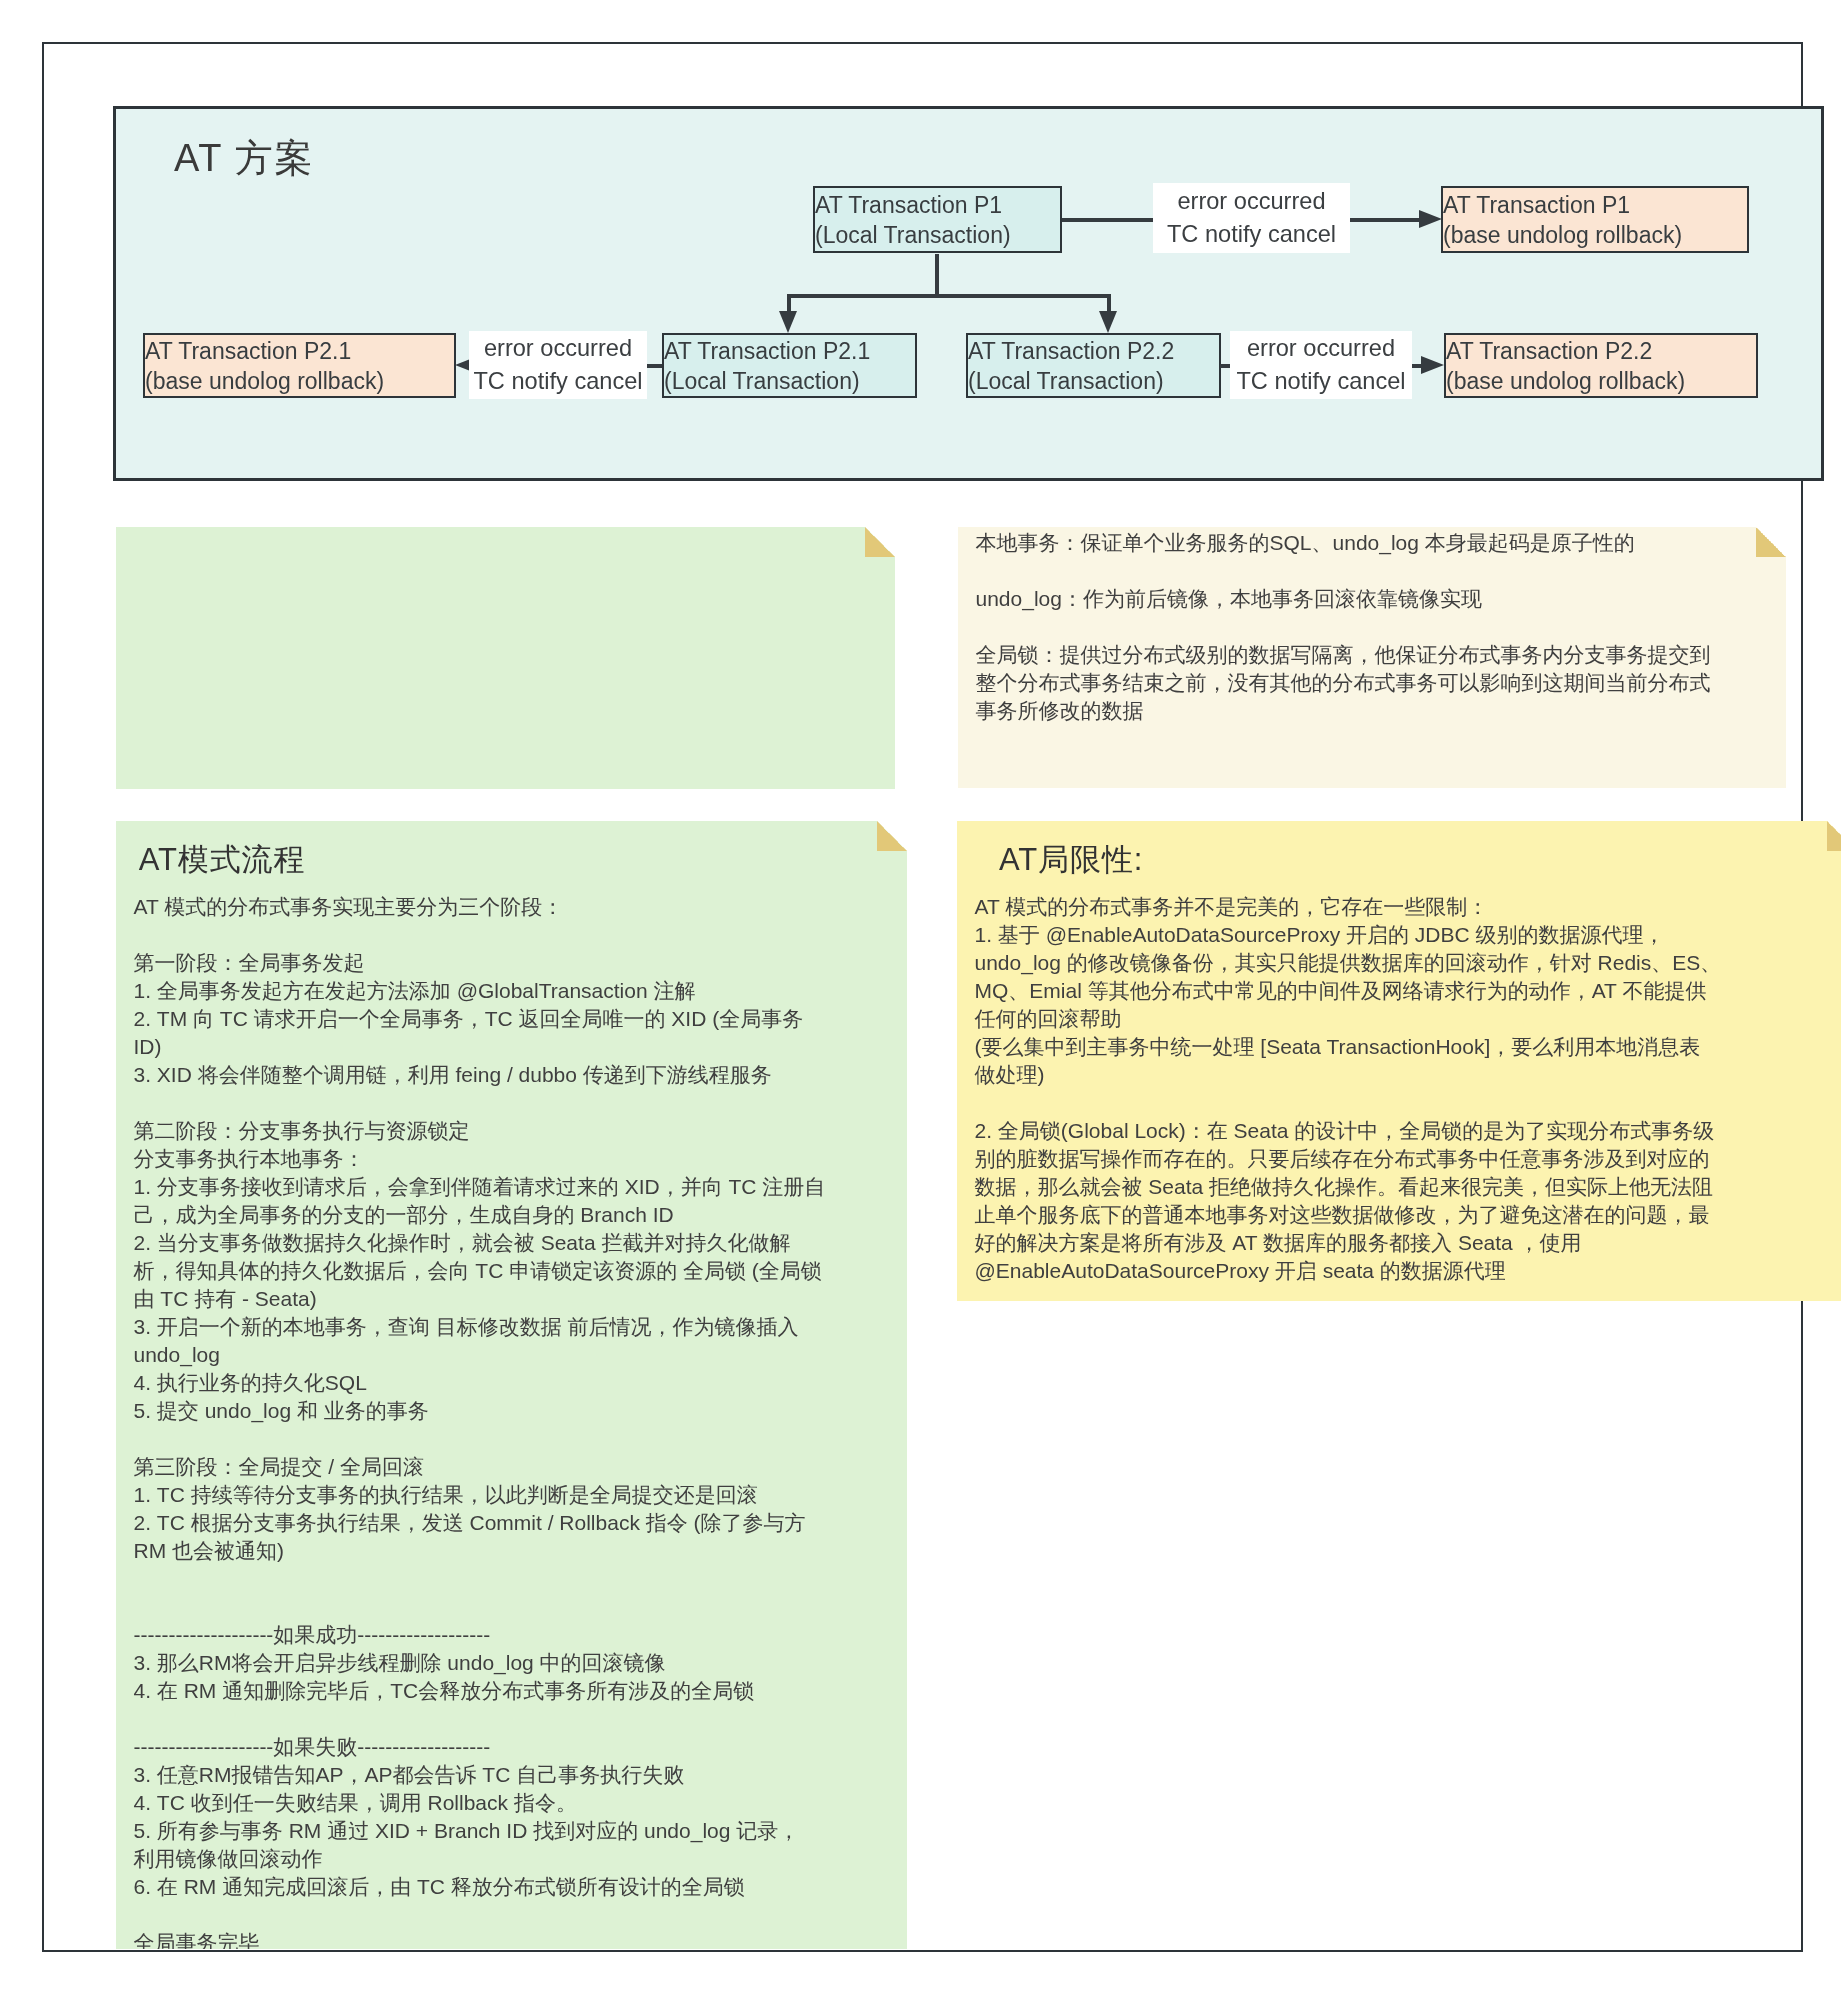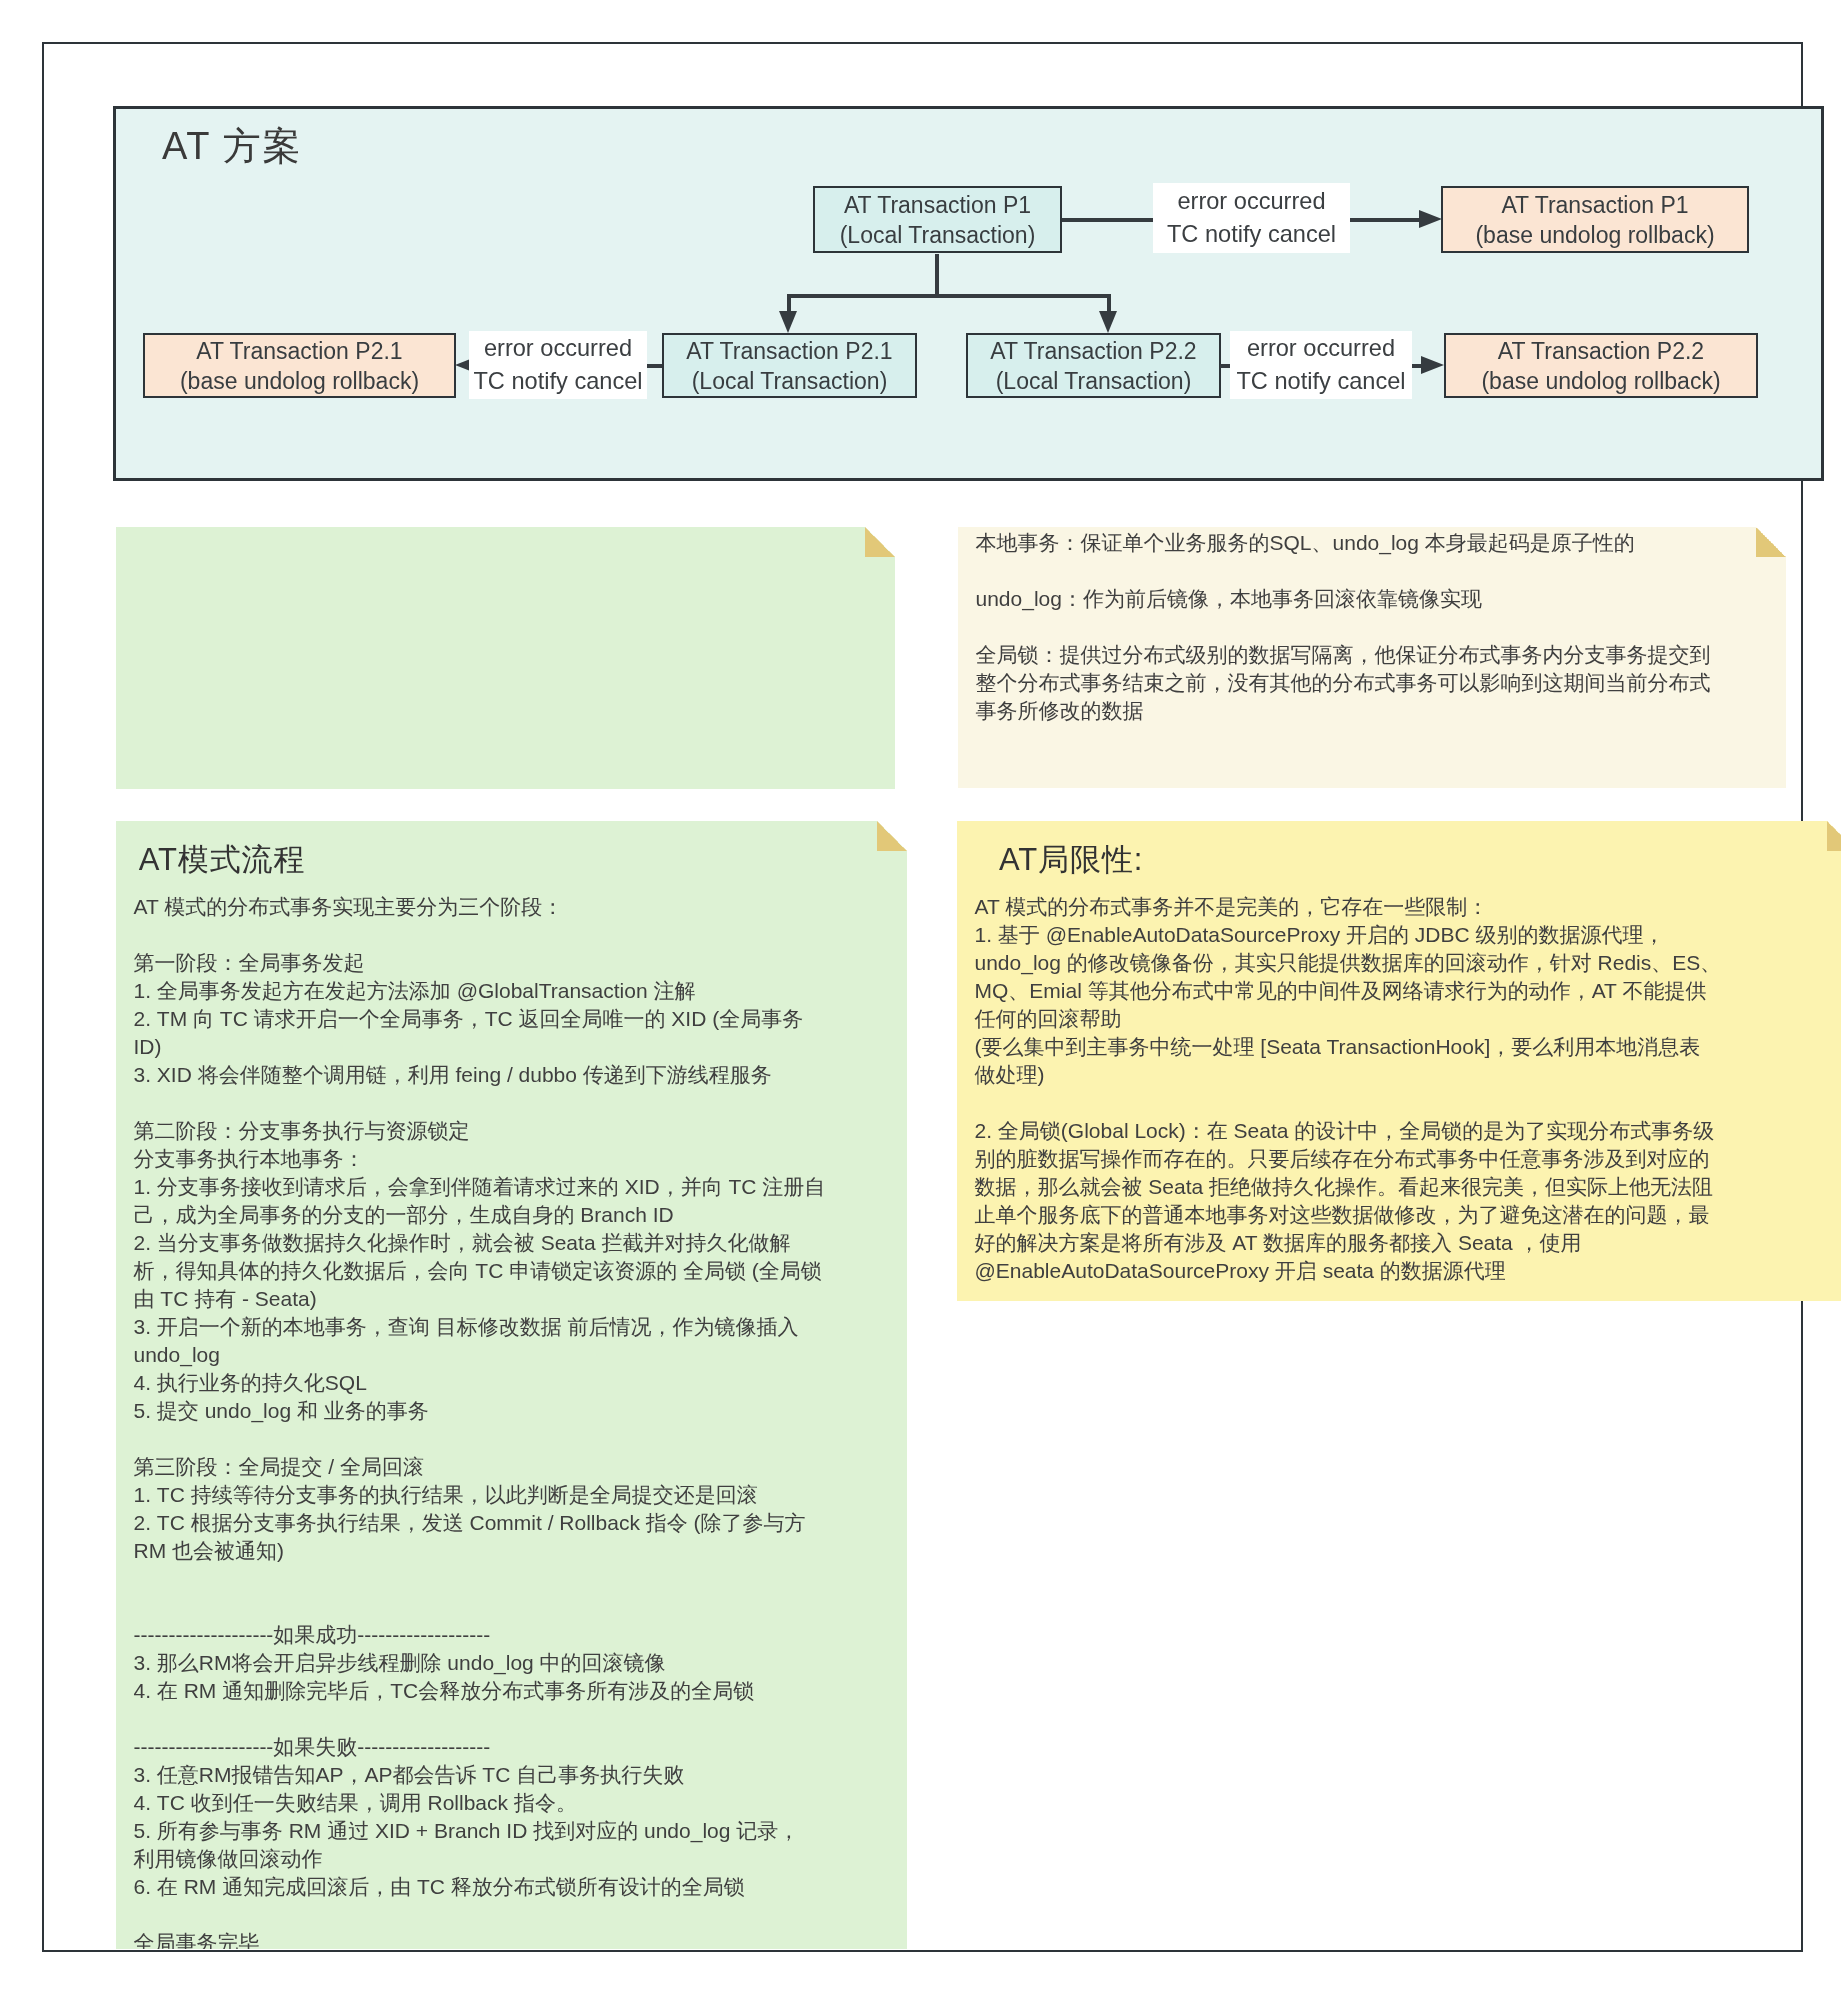--- a/index.html
+++ b/index.html
@@ -10,26 +10,26 @@
   .outer-frame{
     position:absolute;left:42px;top:42px;width:1757px;height:1906px;
     border:2.6px solid #2d3439;background:#ffffff;
   }
   
   .panel{
     position:absolute;left:69px;top:62px;width:1711px;height:375px;
     background:#e4f3f2;border:3.5px solid #2d3439;box-sizing:border-box;
   }
   .panel-title{
-    position:absolute;left:118px;top:77px;margin:0;
+    position:absolute;left:118px;top:77px;margin:12px;
     font-size:38px;font-weight:400;color:#3a3a3a;letter-spacing:1.7px;
   }
   .node{
     position:absolute;box-sizing:border-box;border:2.6px solid #2d3439;
-    display:flex;flex-direction:column;align-items:center;justify-content:center;
+    display:flex;flex-direction:column;align-items:flex-start;justify-content:center;
     font-size:23px;line-height:30px;color:#383d40;text-align:center;
   }
   .node.local{background:#d7efed;}
   .node.rollback{background:#fbe5d3;}
   #node-p1-local{left:769px;top:142px;width:249px;height:67px;}
   #node-p1-rollback{left:1397px;top:142px;width:308px;height:67px;}
   #node-p21-rollback{left:99px;top:289px;width:313px;height:65px;}
   #node-p21-local{left:618px;top:289px;width:255px;height:65px;}
   #node-p22-local{left:922px;top:289px;width:255px;height:65px;}
   #node-p22-rollback{left:1400px;top:289px;width:314px;height:65px;}

